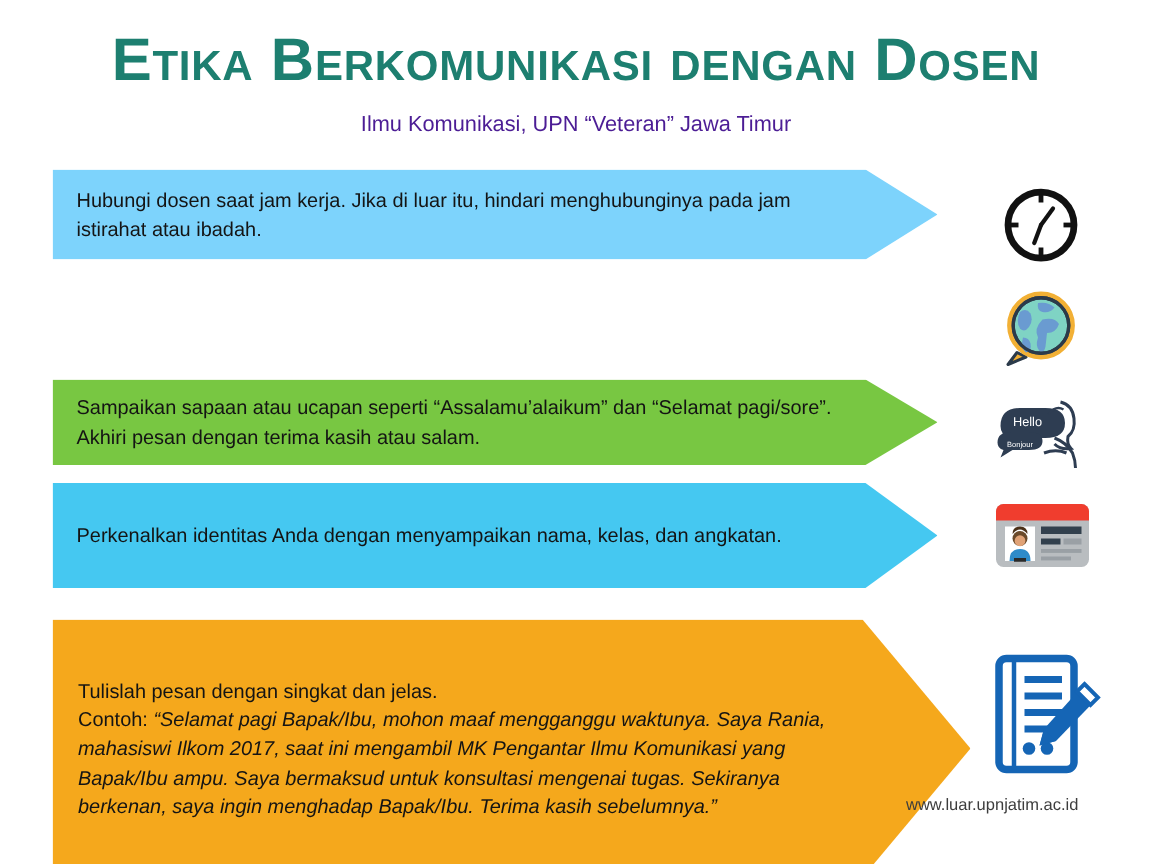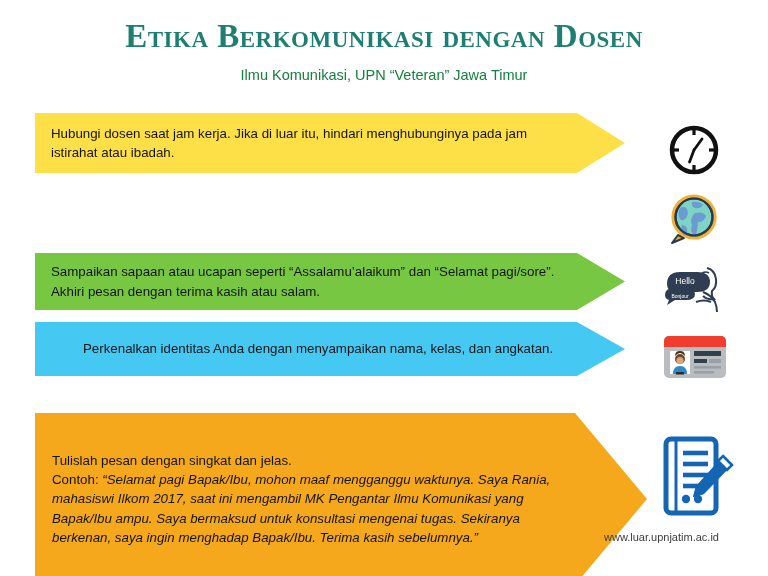--- a/index.html
+++ b/index.html
@@ -26,35 +26,35 @@
   .header {
     position: absolute;
     top: 0;
     left: 0;
     width: 768px;
     text-align: center;
   }
   .title {
     margin: 0;
     padding-top: 18px;
-    font-family: Liberation Serif, serif;
+    font-family: Liberation Sans, sans-serif;
     font-weight: bold;
-    font-size: 33px;
+    font-size: 40px;
     letter-spacing: 0.5px;
     color: #1d7f70;
     font-variant: small-caps;
     line-height: 1.1;
     white-space: nowrap;
   }
   .subtitle {
     margin: 0;
     padding-top: 13px;
     font-family: "Liberation Sans", sans-serif;
     font-size: 14.5px;
-    color: #15803d;
+    color: #4c1d95;
     line-height: 1.2;
   }
 
   
   .banner {
     position: absolute;
     display: flex;
     align-items: center;
     box-sizing: border-box;
   }
@@ -75,21 +75,21 @@
     clip-path: polygon(0 0, calc(100% - 48px) 0, 100% 50%, calc(100% - 48px) 100%, 0 100%);
   }
   .arrow-shape-big {
     -webkit-clip-path: polygon(0 0, calc(100% - 72px) 0, 100% 50%, calc(100% - 72px) 100%, 0 100%);
     clip-path: polygon(0 0, calc(100% - 72px) 0, 100% 50%, calc(100% - 72px) 100%, 0 100%);
   }
 
   #banner-0 { left: 35px; top: 113px; width: 590px; height: 60px; }
   #banner-1 { left: 35px; top: 185px; width: 590px; height: 56px; }
   #banner-2 { left: 35px; top: 253px; width: 590px; height: 57px; justify-content: center; }
-  #banner-3 { left: 35px; top: 322px; width: 590px; height: 54px; padding-left: 32px; }
+  #banner-3 { left: 35px; top: 322px; width: 590px; height: 70px; }
   #banner-4 { left: 35px; top: 413px; width: 612px; height: 172px; }
 
   #banner-4 .banner-text {
     padding-right: 86px;
     padding-left: 17px;
   }
   .big-line-1 { display: block; }
   .contoh-line { display: block; }
   .contoh-label { font-style: normal; }
   .contoh-quote { font-style: italic; }
@@ -121,21 +121,21 @@
 </head>
 <body>
 
 <div id="poster">
 
   <div class="header">
     <h1 class="title">Etika Berkomunikasi dengan Dosen</h1>
     <div class="subtitle">Ilmu Komunikasi, UPN “Veteran” Jawa Timur</div>
   </div>
 
-  <div class="banner arrow-shape" id="banner-0" style="background:#fde047;">
+  <div class="banner arrow-shape" id="banner-0" style="background:#7dd3fc;">
     <div class="banner-text">Hubungi dosen saat jam kerja. Jika di luar itu, hindari menghubunginya pada jam istirahat atau ibadah.</div>
   </div>
 
 
   <div class="banner arrow-shape" id="banner-2" style="background:#78c742;">
     <div class="banner-text">Sampaikan sapaan atau ucapan seperti “Assalamu’alaikum” dan “Selamat pagi/sore”. Akhiri pesan dengan terima kasih atau salam.</div>
   </div>
 
   <div class="banner arrow-shape" id="banner-3" style="background:#45c8f1;">
     <div class="banner-text">Perkenalkan identitas Anda dengan menyampaikan nama, kelas, dan angkatan.</div>

